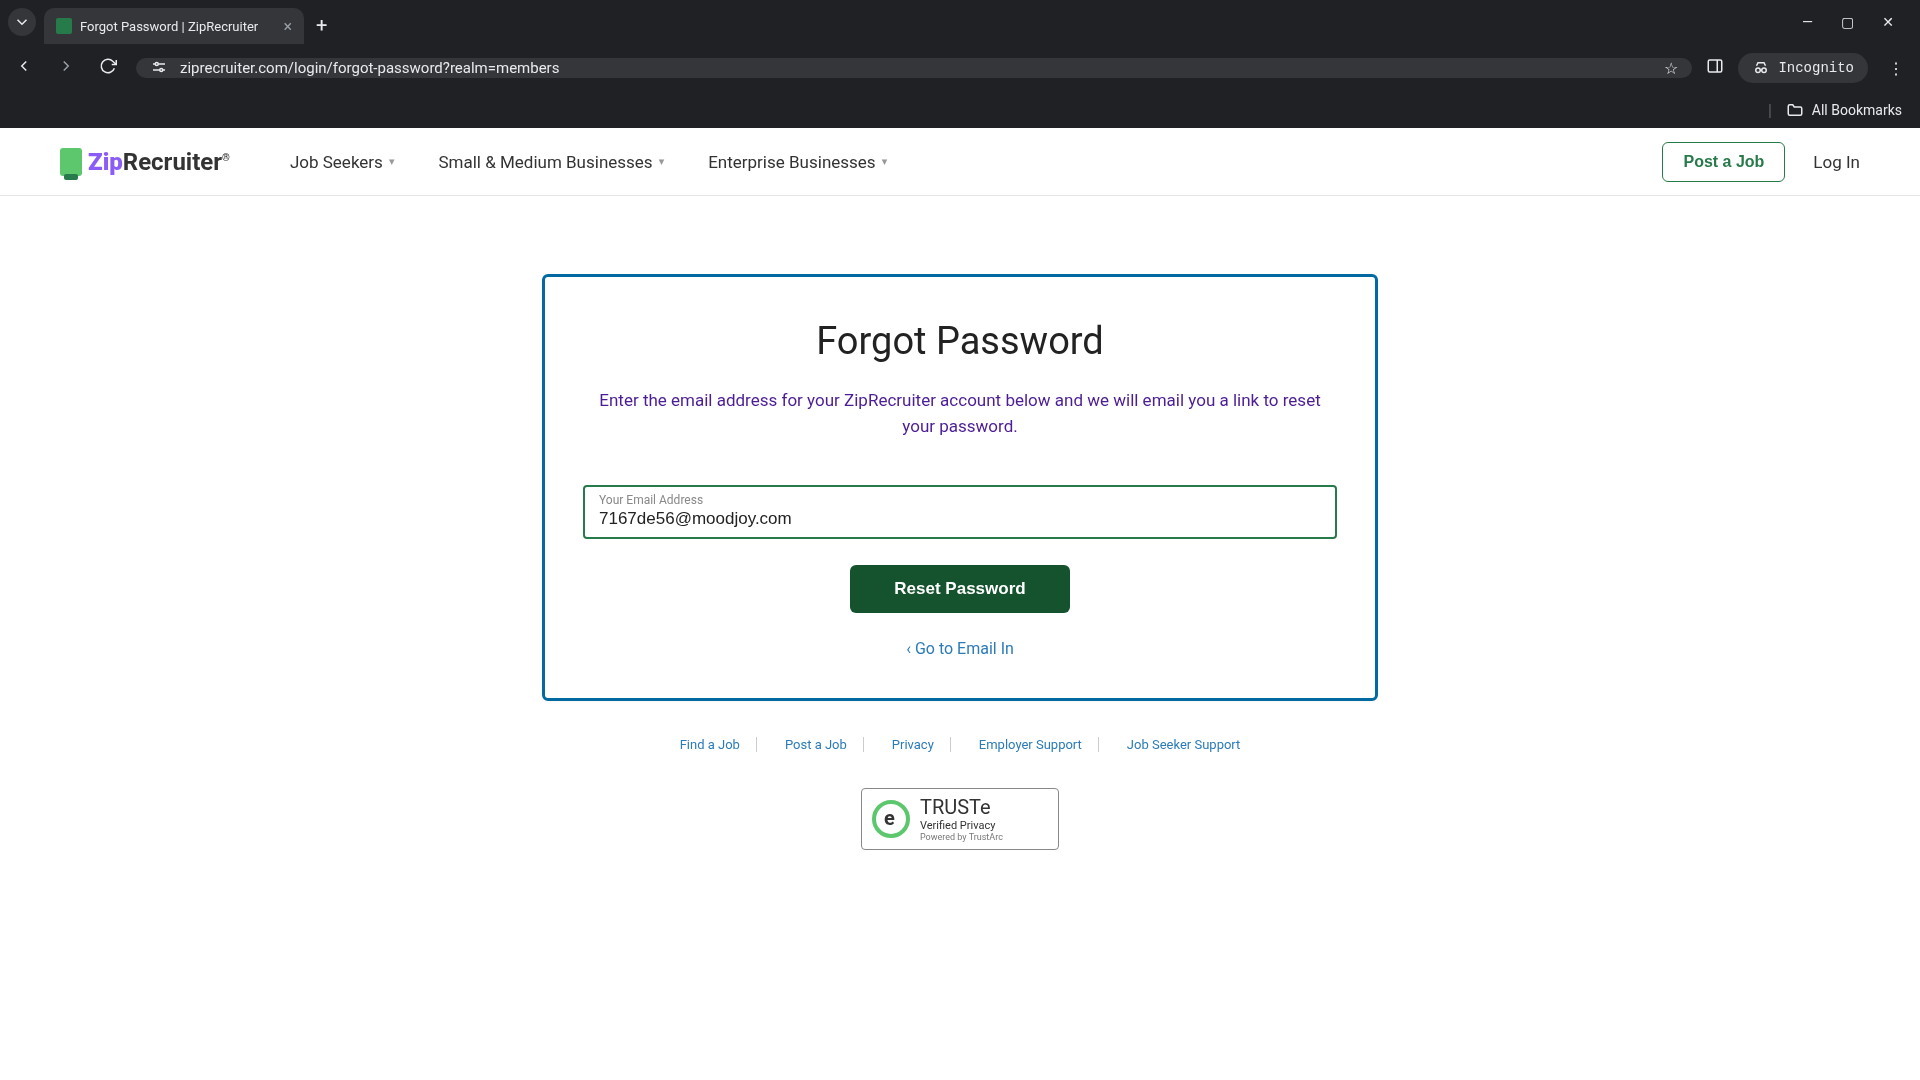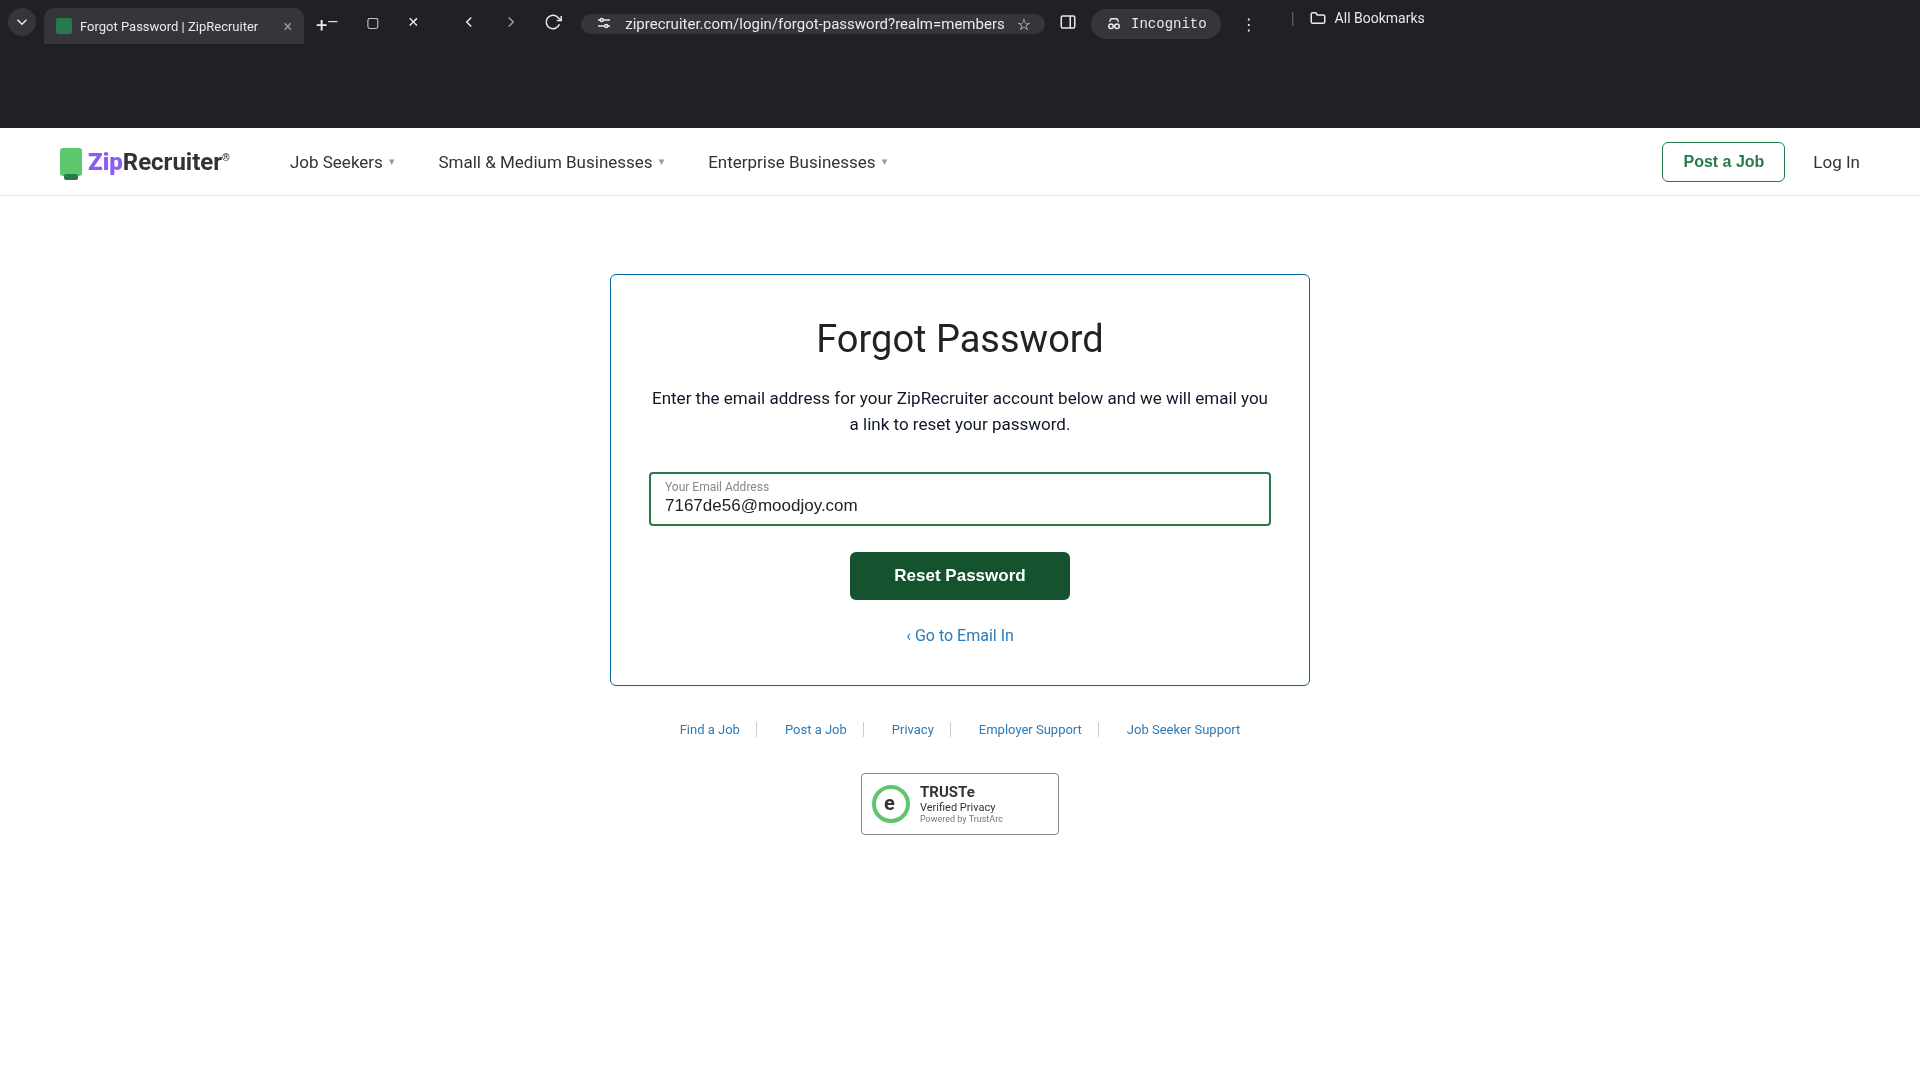--- a/index.html
+++ b/index.html
@@ -1,19 +1,19 @@
 <!DOCTYPE html>
 <html><head>
 <meta charset="utf-8">
 <style>
 * { margin: 0; padding: 0; box-sizing: border-box; }
 body { font-family: -apple-system, BlinkMacSystemFont, "Segoe UI", Roboto, Arial, sans-serif; background: #fff; width: 1920px; height: 1080px; overflow: hidden; }
 
 
-.browser-top { background: #202124; height: 128px; display: flex; }
+.browser-top { background: #202124; height: 128px; display: flex; flex-direction: column; }
 .tab-bar { height: 44px; display: flex; align-items: center; padding: 0 8px; }
 .tab-dropdown { width: 28px; height: 28px; border-radius: 50%; background: #35363a; display: flex; align-items: center; justify-content: center; margin-right: 8px; cursor: pointer; }
 .tab { background: #35363a; height: 36px; border-radius: 10px 10px 0 0; display: flex; align-items: center; padding: 0 12px; min-width: 260px; gap: 8px; margin-top: 8px; }
 .tab-favicon { width: 16px; height: 16px; background: #277a4a; border-radius: 2px; display: inline-block; }
 .tab-title { color: #e8eaed; font-size: 13px; flex: 1; }
 .tab-close { color: #9aa0a6; font-size: 16px; cursor: pointer; }
 .new-tab { color: #e8eaed; font-size: 20px; margin-left: 12px; cursor: pointer; margin-top: 6px; }
 .window-controls { margin-left: auto; display: flex; gap: 28px; padding-right: 18px; color: #e8eaed; }
 .window-controls span { cursor: pointer; font-size: 14px; }
 
@@ -41,38 +41,38 @@
 .logo-text { color: #333; }
 .logo-text b { color: #8b5cf6; }
 .nav-menu { display: flex; gap: 44px; margin-left: 20px; }
 .nav-item { color: #333; font-size: 17px; display: flex; align-items: center; gap: 6px; cursor: pointer; }
 .chev { font-size: 11px; color: #999; }
 .header-right { margin-left: auto; display: flex; align-items: center; gap: 28px; }
 .post-job { border: 1px solid #277a4a; color: #277a4a; font-weight: 700; padding: 10px 20px; border-radius: 6px; background: #fff; cursor: pointer; font-size: 16px; }
 .login-link { color: #333; font-size: 17px; cursor: pointer; }
 
 .content { display: flex; flex-direction: column; align-items: center; padding-top: 78px; }
-.card { background: #fff; border: 1px solid #0369a1; border-radius: 6px; width: 700px; padding: 42px 38px 40px; box-shadow: 0 1px 3px rgba(0,0,0,0.04); text-align: center; }
+.card { background: #fff; border: 3px solid #0369a1; border-radius: 6px; width: 836px; padding: 42px 38px 40px; box-shadow: 0 1px 3px rgba(0,0,0,0.04); text-align: center; }
 .card h1 { font-size: 38px; font-weight: 400; color: #222; margin-bottom: 24px; }
-.card p.desc { font-size: 17px; color: #0f172a; line-height: 1.55; margin-bottom: 34px; }
+.card p.desc { font-size: 17px; color: #4c1d95; line-height: 1.55; margin-bottom: 45px; }
 .field { border: 2px solid #277a4a; border-radius: 4px; text-align: left; padding: 6px 14px 8px; margin-bottom: 26px; }
 .field label { font-size: 12px; color: #888; display: block; }
 .field input { border: none; outline: none; font-size: 17px; width: 100%; padding-top: 2px; color: #222; }
 .reset-btn { background: #14532d; color: #fff; border: none; font-weight: 700; font-size: 17px; padding: 14px 44px; border-radius: 6px; cursor: pointer; }
 .signin-link { display: block; margin-top: 26px; color: #2b7bb9; font-size: 16px; cursor: pointer; }
 
 .footer-links { margin-top: 36px; display: flex; gap: 12px; font-size: 13px; }
 .footer-links a { color: #2b7bb9; padding: 0 16px; border-right: 1px solid #ccc; cursor: pointer; }
 .footer-links a:last-child { border-right: none; }
 
 .truste { margin-top: 36px; border: 1px solid #888; border-radius: 4px; width: 198px; height: 62px; display: flex; align-items: center; padding: 6px 10px; gap: 10px; }
 .truste-seal { width: 38px; height: 38px; border: 4px solid #5cc76d; border-radius: 50%; position: relative; }
 .truste-seal::after { content: "e"; position: absolute; top: 2px; left: 8px; font-size: 20px; font-weight: 700; color: #333; }
 .truste-text { font-size: 11px; color: #333; line-height: 1.2; }
-.truste-text .t1 { font-size: 15px; font-weight: 700; }
+.truste-text .t1 { font-size: 20px; font-weight: 400; }
 .truste-text .t3 { font-size: 9px; color: #777; }
 
 svg.icon { width: 18px; height: 18px; }
 </style>
 </head>
 <body>
 
 <div class="browser-top">
   <div class="tab-bar">
     <div class="tab-dropdown">

